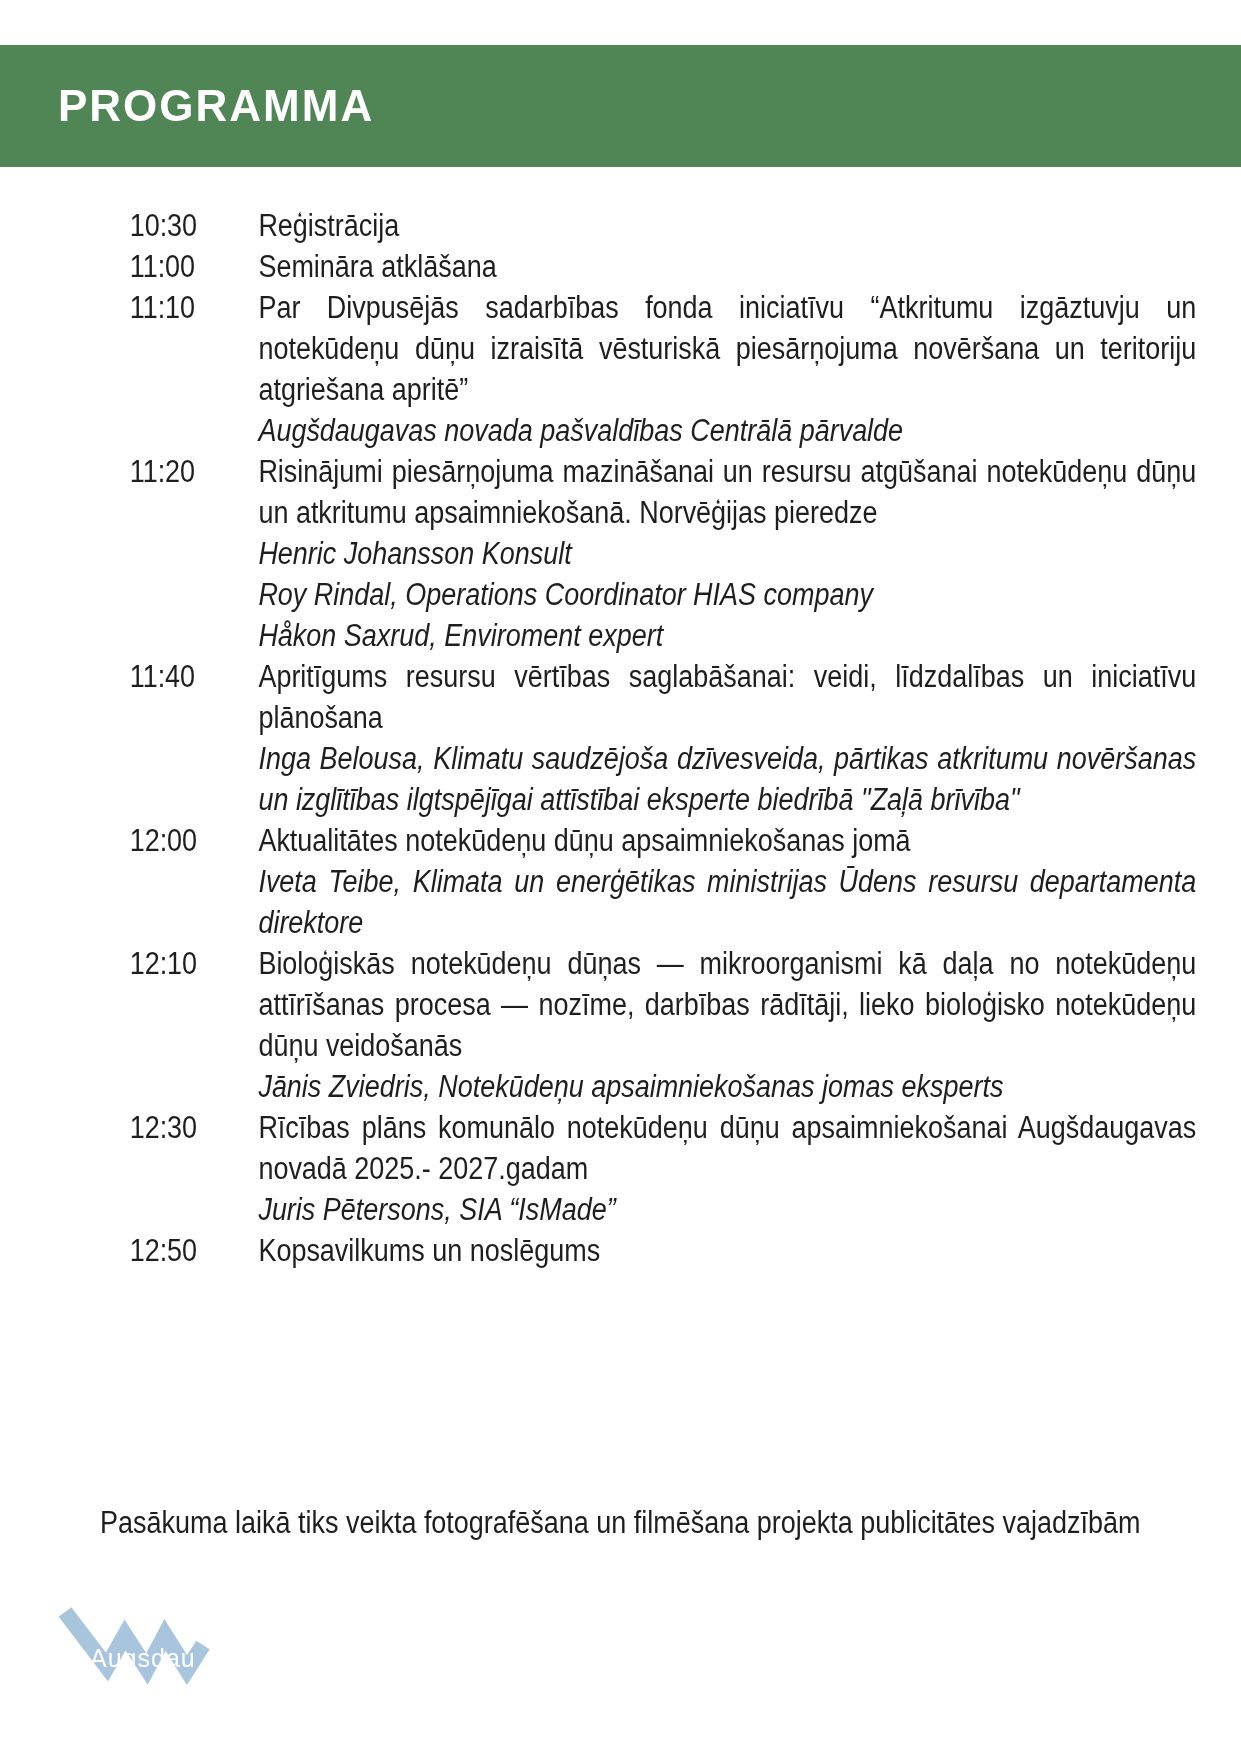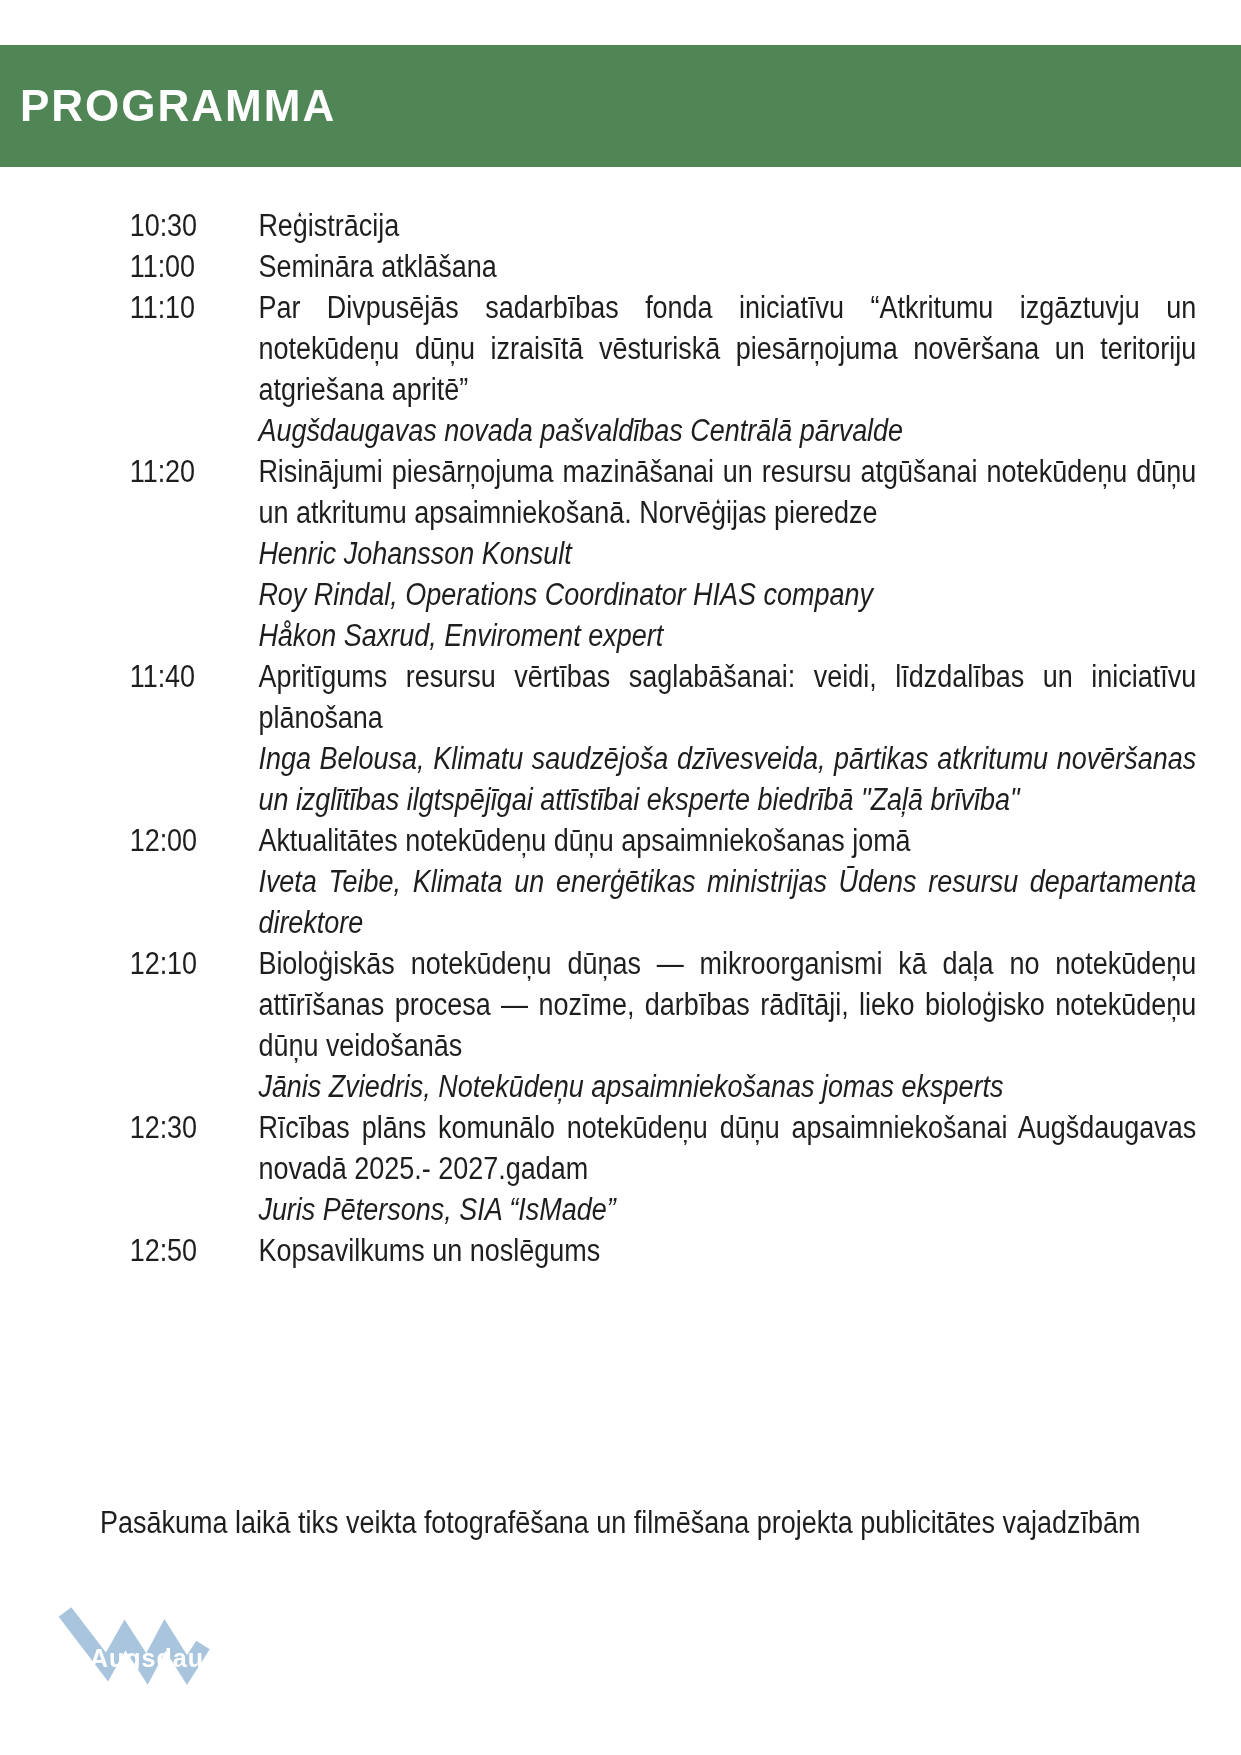--- a/index.html
+++ b/index.html
@@ -8,21 +8,21 @@
     width:1241px;height:1755px;
     background:#ffffff;
     overflow:hidden;
     font-family:"Liberation Sans","DejaVu Sans",sans-serif;
     color:#1e1e1e;
   }
   .banner{
     position:absolute;top:45px;left:0;width:100%;height:122px;
     background:#508556;
     display:flex;align-items:center;
-    padding-left:20px;box-sizing:border-box;
+    padding-left:58px;box-sizing:border-box;
   }
   .banner h1{
     margin:0;color:#ffffff;
     font-size:44px;font-weight:700;letter-spacing:2px;
   }
   
   .condense{
     position:absolute;left:0;top:0;width:1426px;height:1755px;
     transform:scaleX(0.87);transform-origin:0 0;
   }
@@ -45,21 +45,21 @@
     position:absolute;top:1502px;left:0;width:1426px;
     margin:0;text-align:center;
     font-size:31px;line-height:41px;
   }
   .logo{
     position:absolute;left:50px;top:1602px;width:170px;height:100px;
   }
   .logo svg{position:absolute;left:0;top:0;}
   .logo-text{
     position:absolute;left:40px;top:42px;
-    color:#ffffff;font-weight:700;font-size:25px;letter-spacing:1px;
+    color:#ffffff;font-weight:400;font-size:25px;letter-spacing:1px;
     white-space:nowrap;
   }
 </style>
 </head>
 <body>
 
 <div class="page">
 
   <header class="banner">
     <h1>PROGRAMMA</h1>

